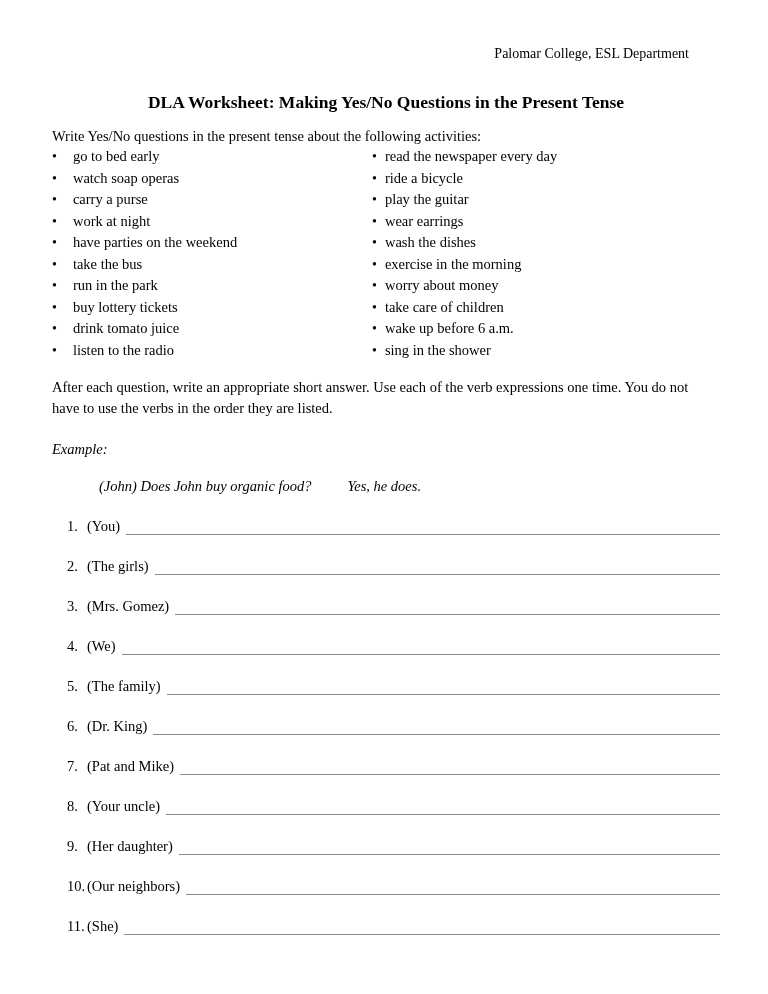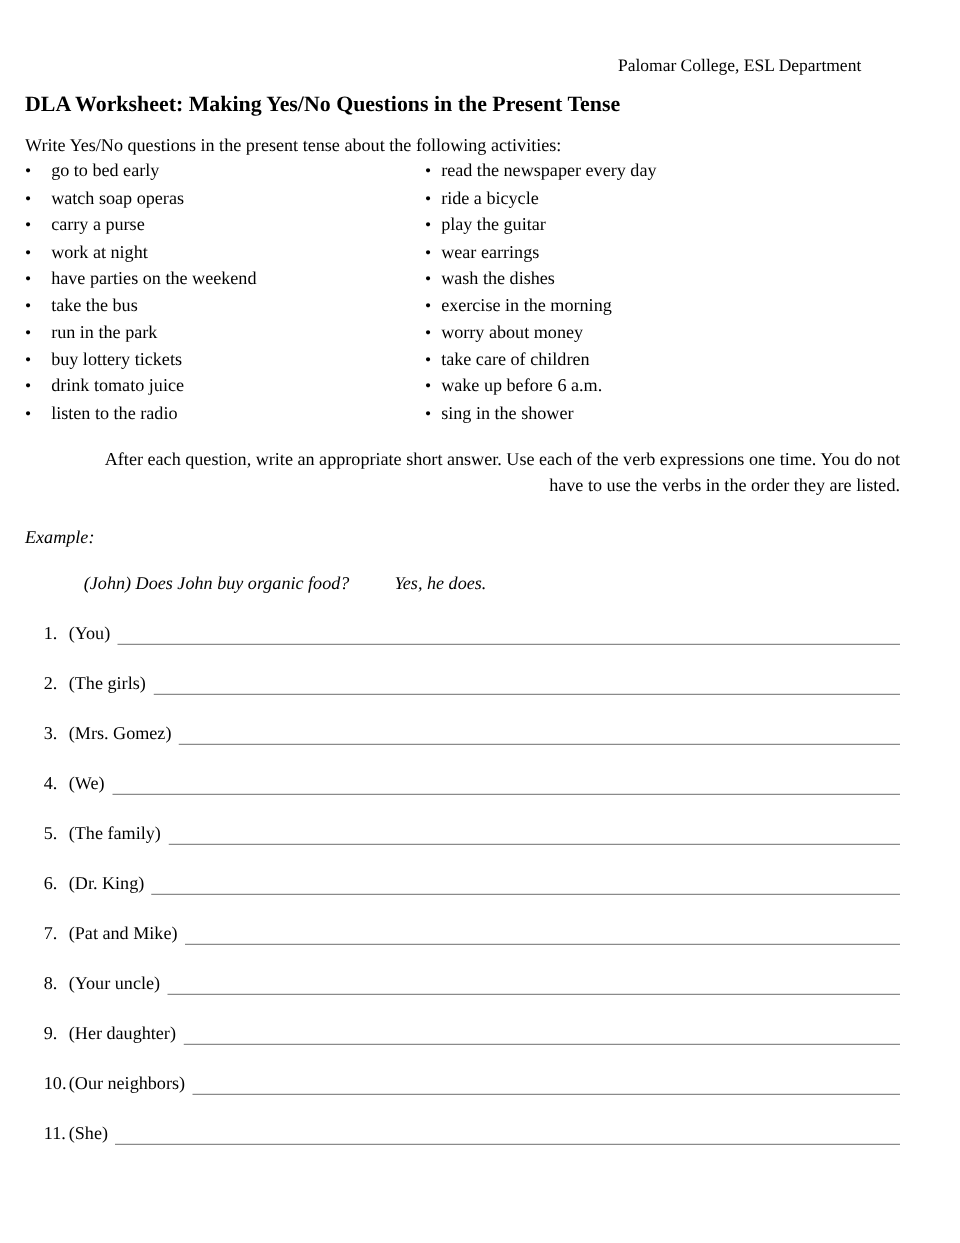--- a/index.html
+++ b/index.html
@@ -5,32 +5,32 @@
   html, body { margin: 0; padding: 0; background: #ffffff; }
   .page {
     position: relative;
     width: 768px;
     height: 994px;
     box-sizing: border-box;
     background: #ffffff;
     color: #000000;
     font-family: "Liberation Serif", serif;
     font-size: 14.5px;
-    padding: 45px 48px 0 20px;
+    padding: 45px 48px 0 52px;
     overflow: hidden;
   }
   .header-line {
     text-align: right;
     margin-right: 31px;
     line-height: 18px;
     font-size: 14px;
   }
   .title {
-    margin-top: 9px;
-    text-align: left;
+    margin-top: 28px;
+    text-align: center;
     font-weight: 700;
     font-size: 17.5px;
     line-height: 23px;
   }
   .intro {
     margin-top: 13px;
     line-height: 19px;
   }
   .lists {
     display: flex;
@@ -38,21 +38,21 @@
   }
   ul.col { list-style: none; margin: 0; padding: 0; }
   .col-left { flex: none; width: 320px; box-sizing: border-box; padding-left: 27px; }
   .col-right { flex: 1; }
   li.activity { line-height: 20.5px; white-space: nowrap; }
   .b { font-size: 14px; }
   .col-left .b { padding-right: 16px; }
   .col-right .b { padding-right: 8px; }
   li.struck { text-decoration: line-through; text-decoration-thickness: 1px; }
   .instructions { margin-top: 16px; line-height: 21px; }
-  .instructions .ln { white-space: nowrap; text-align: right; }
+  .instructions .ln { white-space: nowrap; }
   .example-label {
     margin-top: 21px;
     font-style: italic;
     line-height: 19px;
   }
   .example-line {
     margin-top: 18px;
     padding-left: 47px;
     font-style: italic;
     line-height: 19px;

